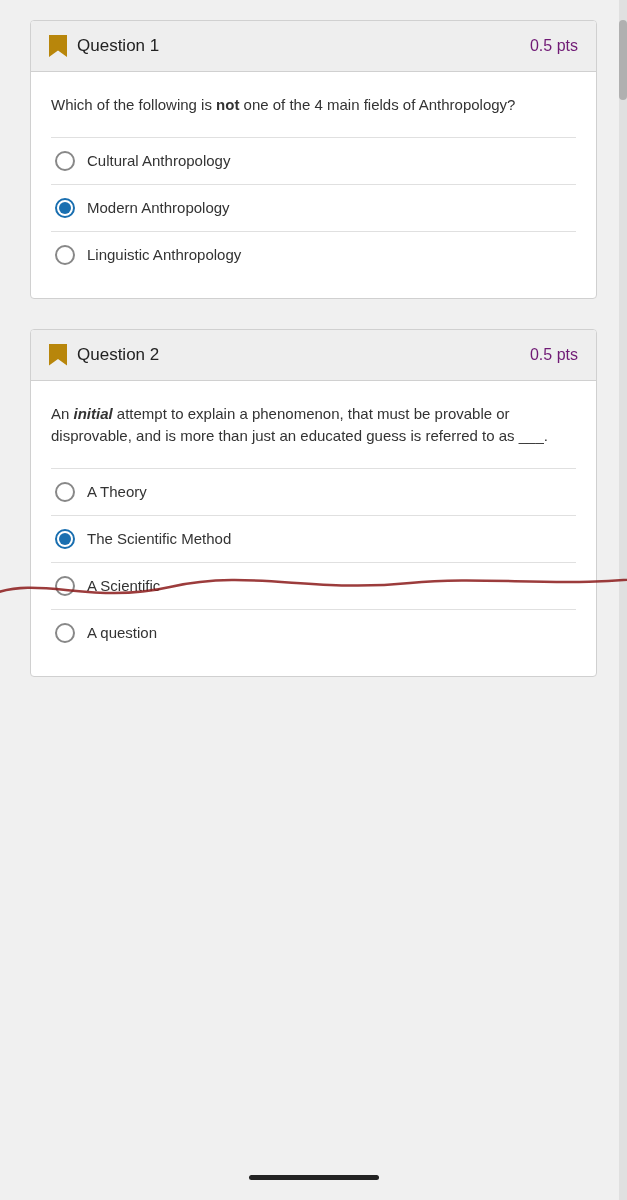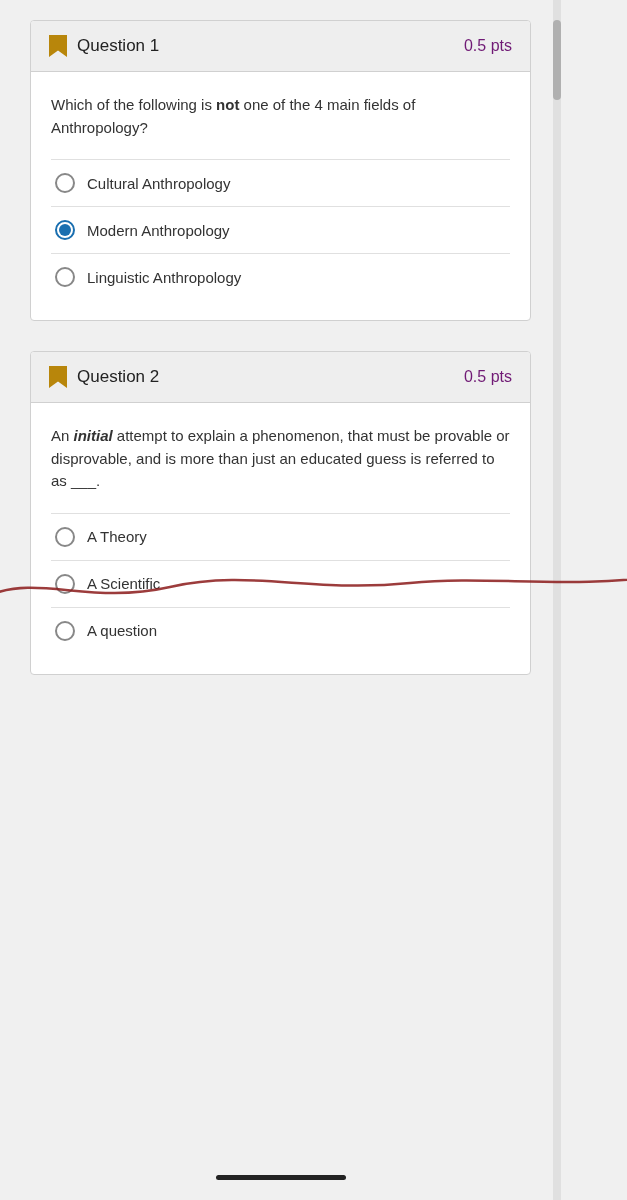--- a/index.html
+++ b/index.html
@@ -11,21 +11,21 @@
     body {
       width: 627px;
       min-height: 1200px;
       background-color: #f0f0f0;
       font-family: -apple-system, BlinkMacSystemFont, 'Segoe UI', Arial, sans-serif;
       position: relative;
       overflow-x: hidden;
     }
 
     .page-container {
-      width: 561px;
+      width: 627px;
       min-height: 1200px;
       background-color: #f0f0f0;
       padding: 20px 30px;
       position: relative;
     }
 
     .question-card {
       background-color: #ffffff;
       border: 1px solid #d0d0d0;
       border-radius: 4px;
@@ -228,20 +228,26 @@
     <div class="question-body">
       <p class="question-text">
         An <em>initial</em> attempt to explain a phenomenon, that must be provable or disprovable, and is more than just an educated guess is referred to as ___.
       </p>
       <ul class="options-list">
         <li class="option-item">
           <div class="radio-outer"></div>
           <span class="option-label">A Theory</span>
         </li>
         <li class="option-item">
+          <div class="radio-outer selected">
+            <div class="radio-inner"></div>
+          </div>
+          <span class="option-label">The Scientific Method</span>
+        </li>
+        <li class="option-item">
           <div class="radio-outer"></div>
           <span class="option-label">A Scientific</span>
         </li>
         <li class="option-item">
           <div class="radio-outer"></div>
           <span class="option-label">A question</span>
         </li>
       </ul>
     </div>
   </div>

